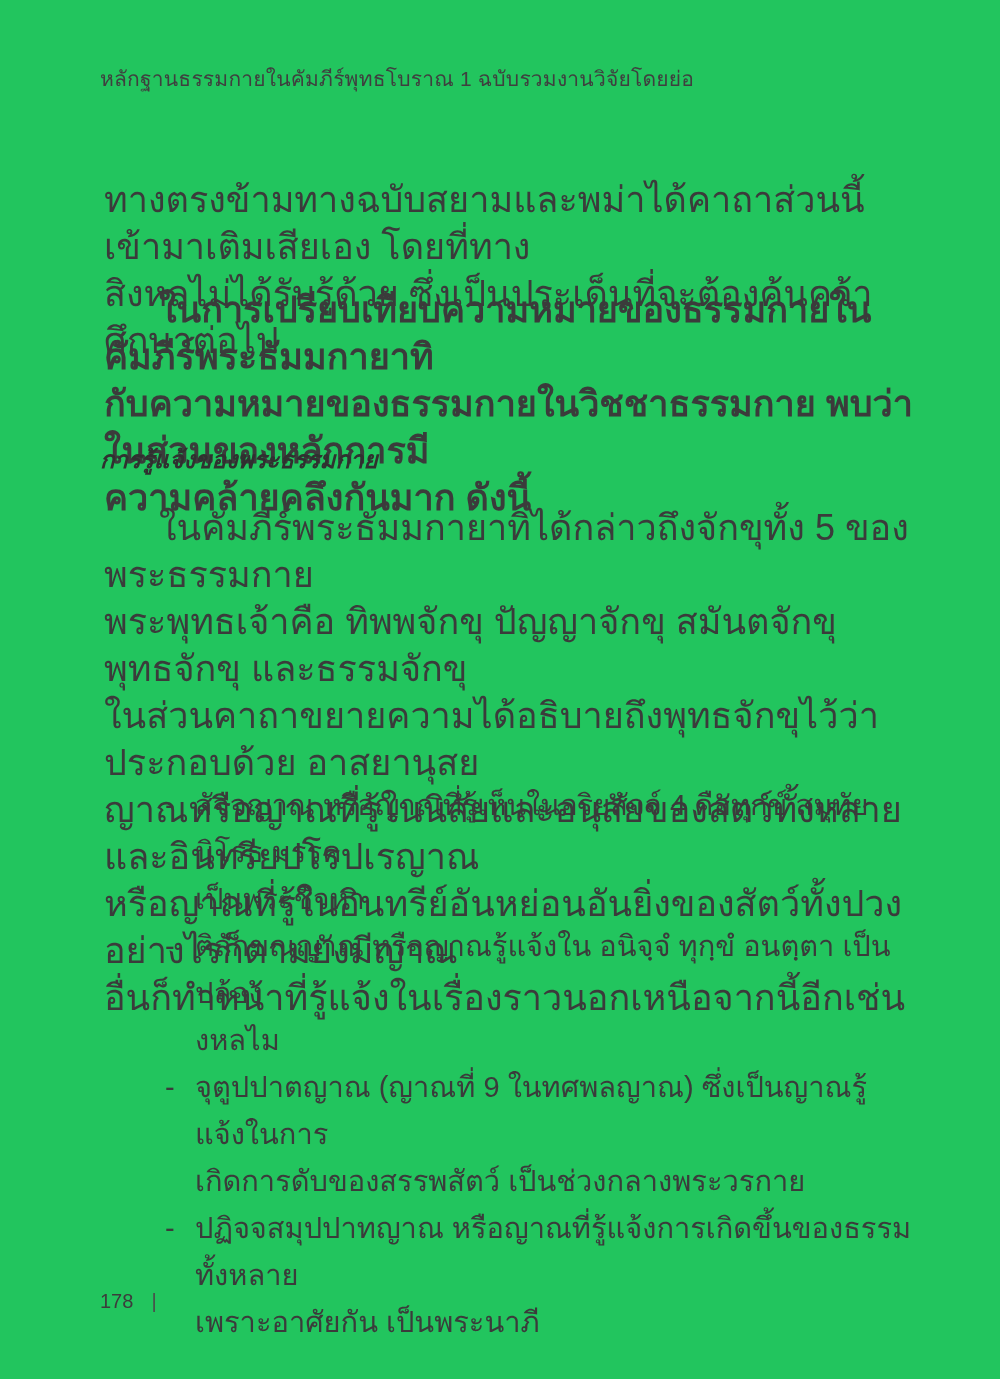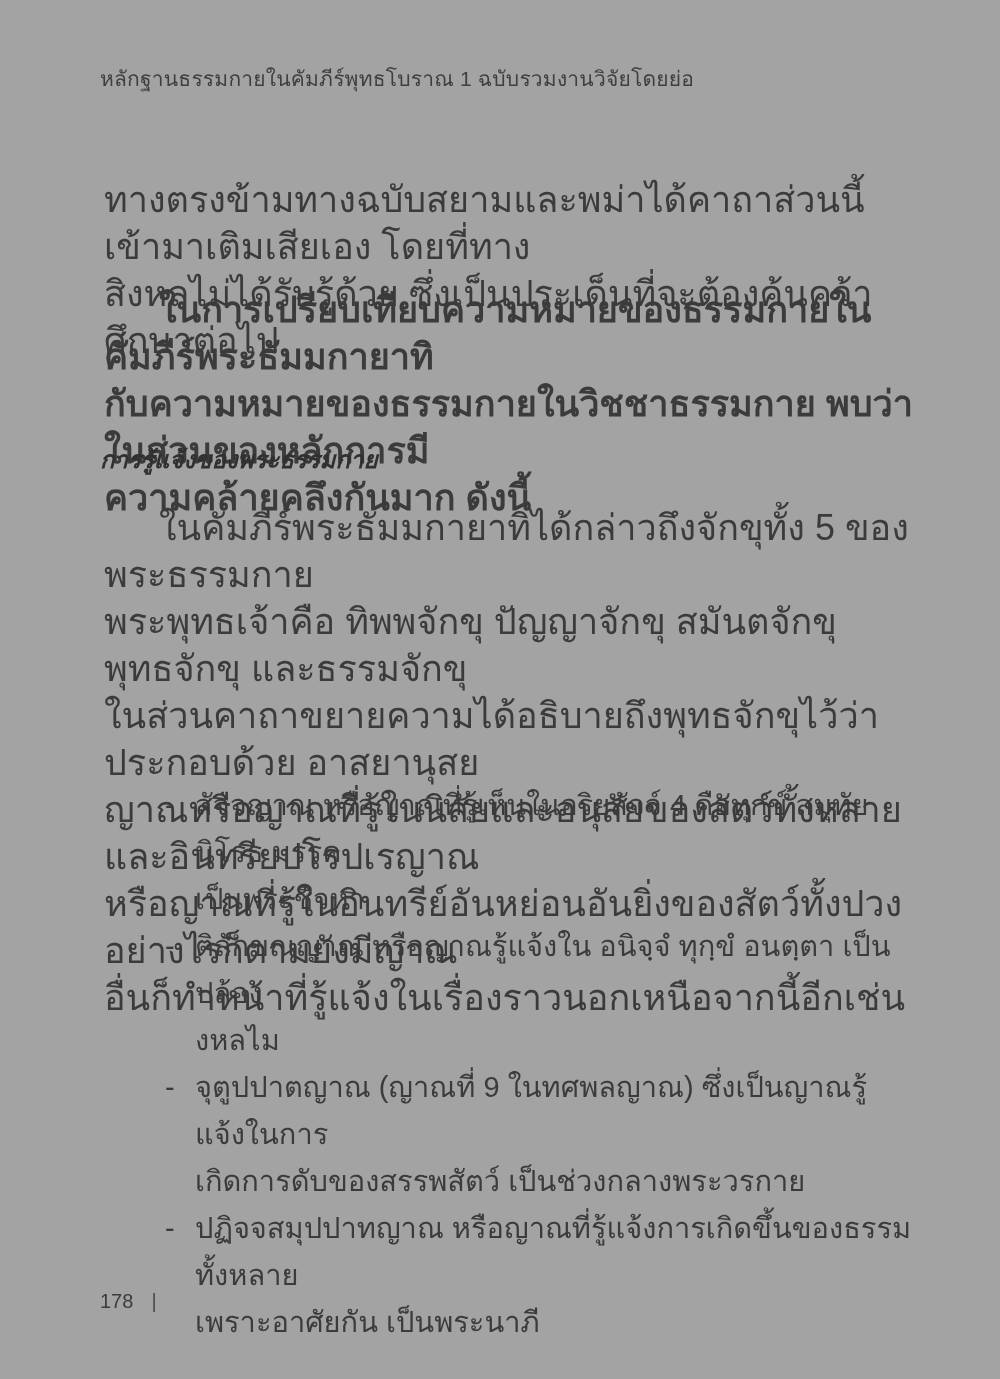--- a/index.html
+++ b/index.html
@@ -1,21 +1,21 @@
 <!DOCTYPE html>
 <html><head>
 <meta charset="utf-8">
 <style>
   html, body { margin: 0; padding: 0; background: #e8e8e8; }
   .page {
     position: relative;
     width: 1000px;
     height: 1379px;
     margin: 0 auto;
-    background: #a3a3a3;
+    background: #22c55e;
     font-family: "Liberation Sans", sans-serif;
     color: #3b3b3b;
     overflow: hidden;
   }
   .running-head {
     position: absolute;
     top: 62px;
     left: 100px;
     font-size: 21px;
     letter-spacing: 0.2px;

